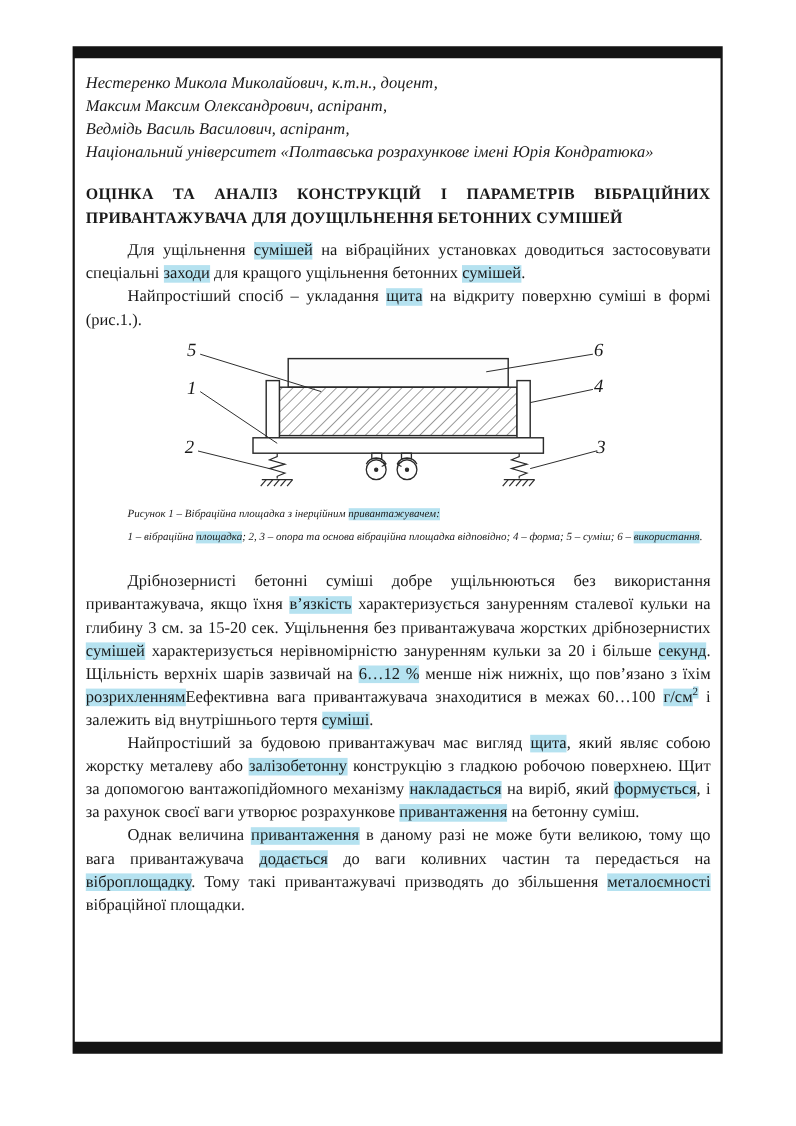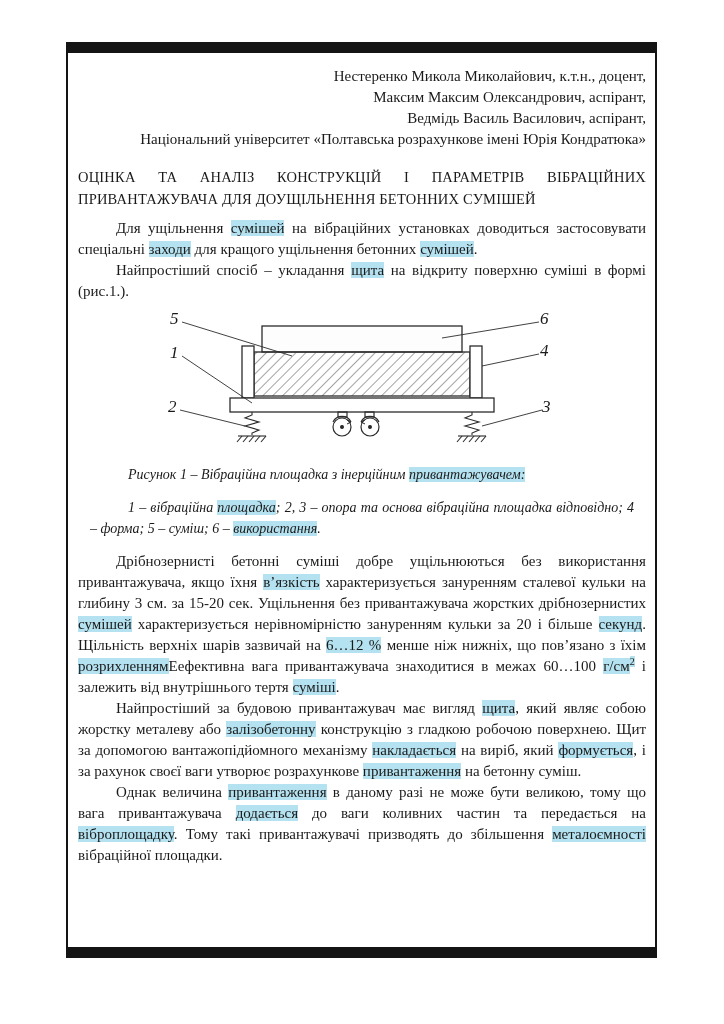--- a/index.html
+++ b/index.html
@@ -20,47 +20,47 @@
     border-bottom: 11px solid var(--frame-color, #141414);
     border-left: 2px solid var(--frame-color, #141414);
     border-right: 2px solid var(--frame-color, #141414);
     pointer-events: none;
   }
   .content {
     position: absolute;
     left: 78px; top: 66px; width: 568px;
   }
   .authors {
-    text-align: right;
+    font-style: italic;
     font-size: 15px;
     line-height: 21px;
   }
   .title {
     font-size: 14.5px;
-    font-weight: normal;
+    font-weight: bold;
     line-height: 22px;
     letter-spacing: 0.2px;
     text-align: justify;
     margin: 16px 0 8px 0;
   }
   .para {
     font-size: 15px;
     line-height: 21px;
     text-align: justify;
     text-indent: 38px;
     margin: 0;
   }
-  .para-gap { margin-top: 8px; }
+  .para-gap { margin-top: 20px; }
   .caption {
     font-style: italic;
-    font-size: 14px;
+    font-size: 10px;
     line-height: 21px;
     text-align: justify;
     text-indent: 38px;
-    margin: 12px;
+    margin: 0;
   }
   .figure {
     text-align: center;
     margin: 6px 0 4px 0;
   }
   .fig-svg { display: inline-block; }
   .hl { background: var(--hl-color, #b5e2f0); }
   .sup { vertical-align: super; font-size: 10px; line-height: 0; }
 </style>
 </head>

